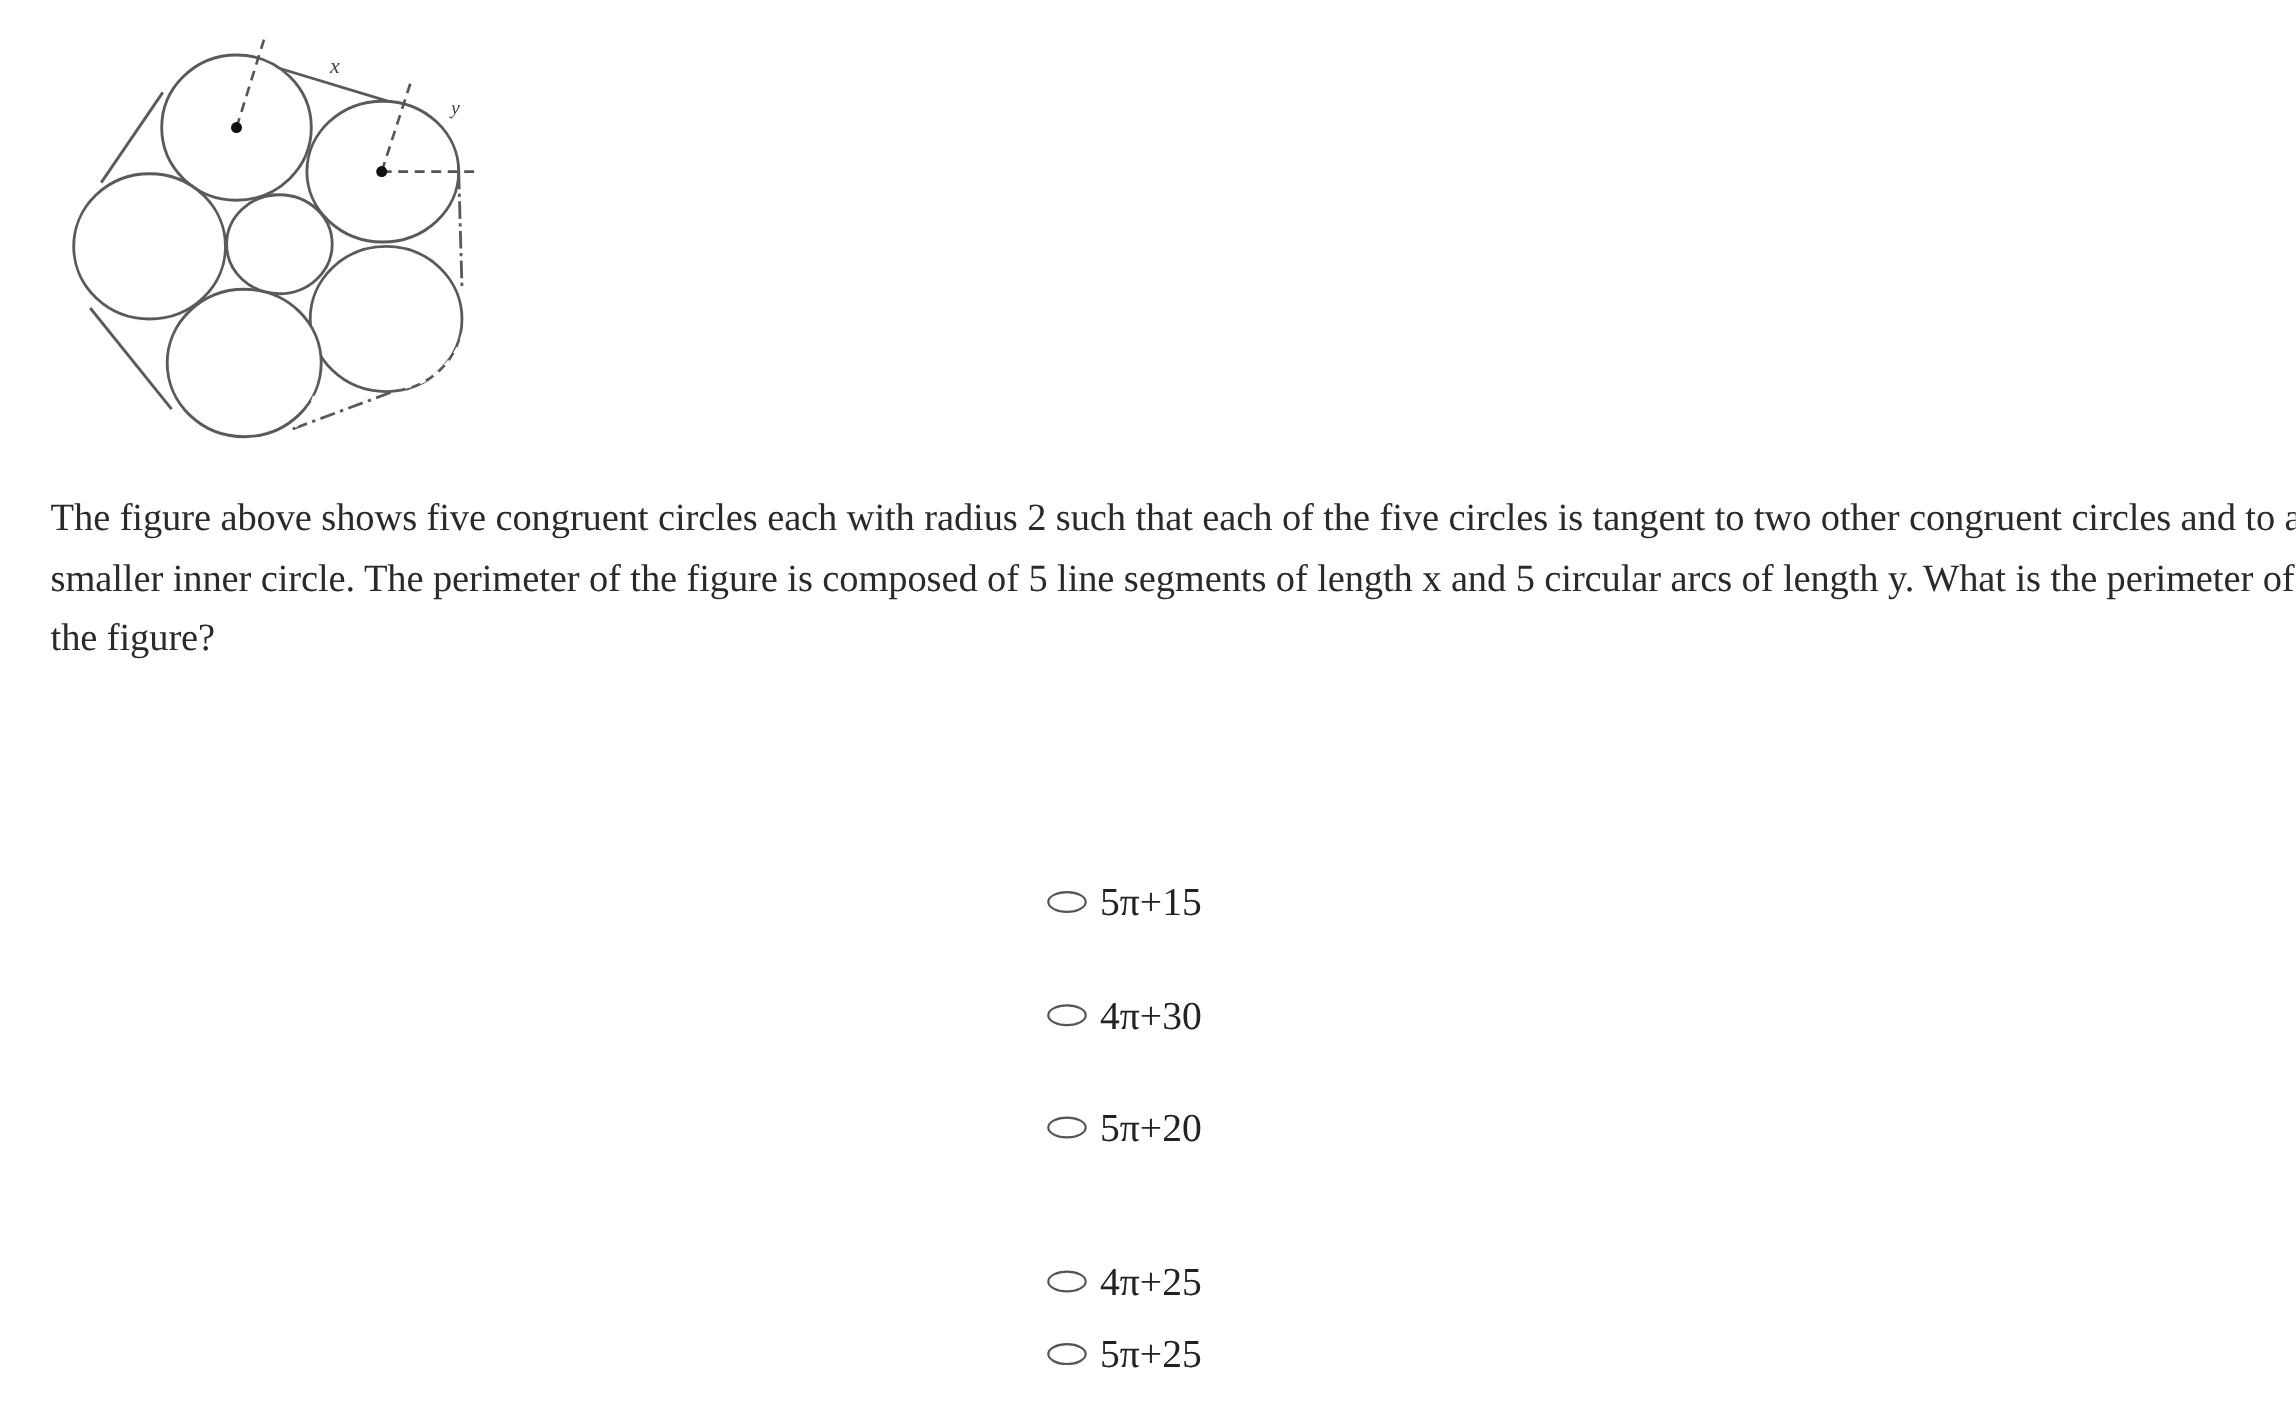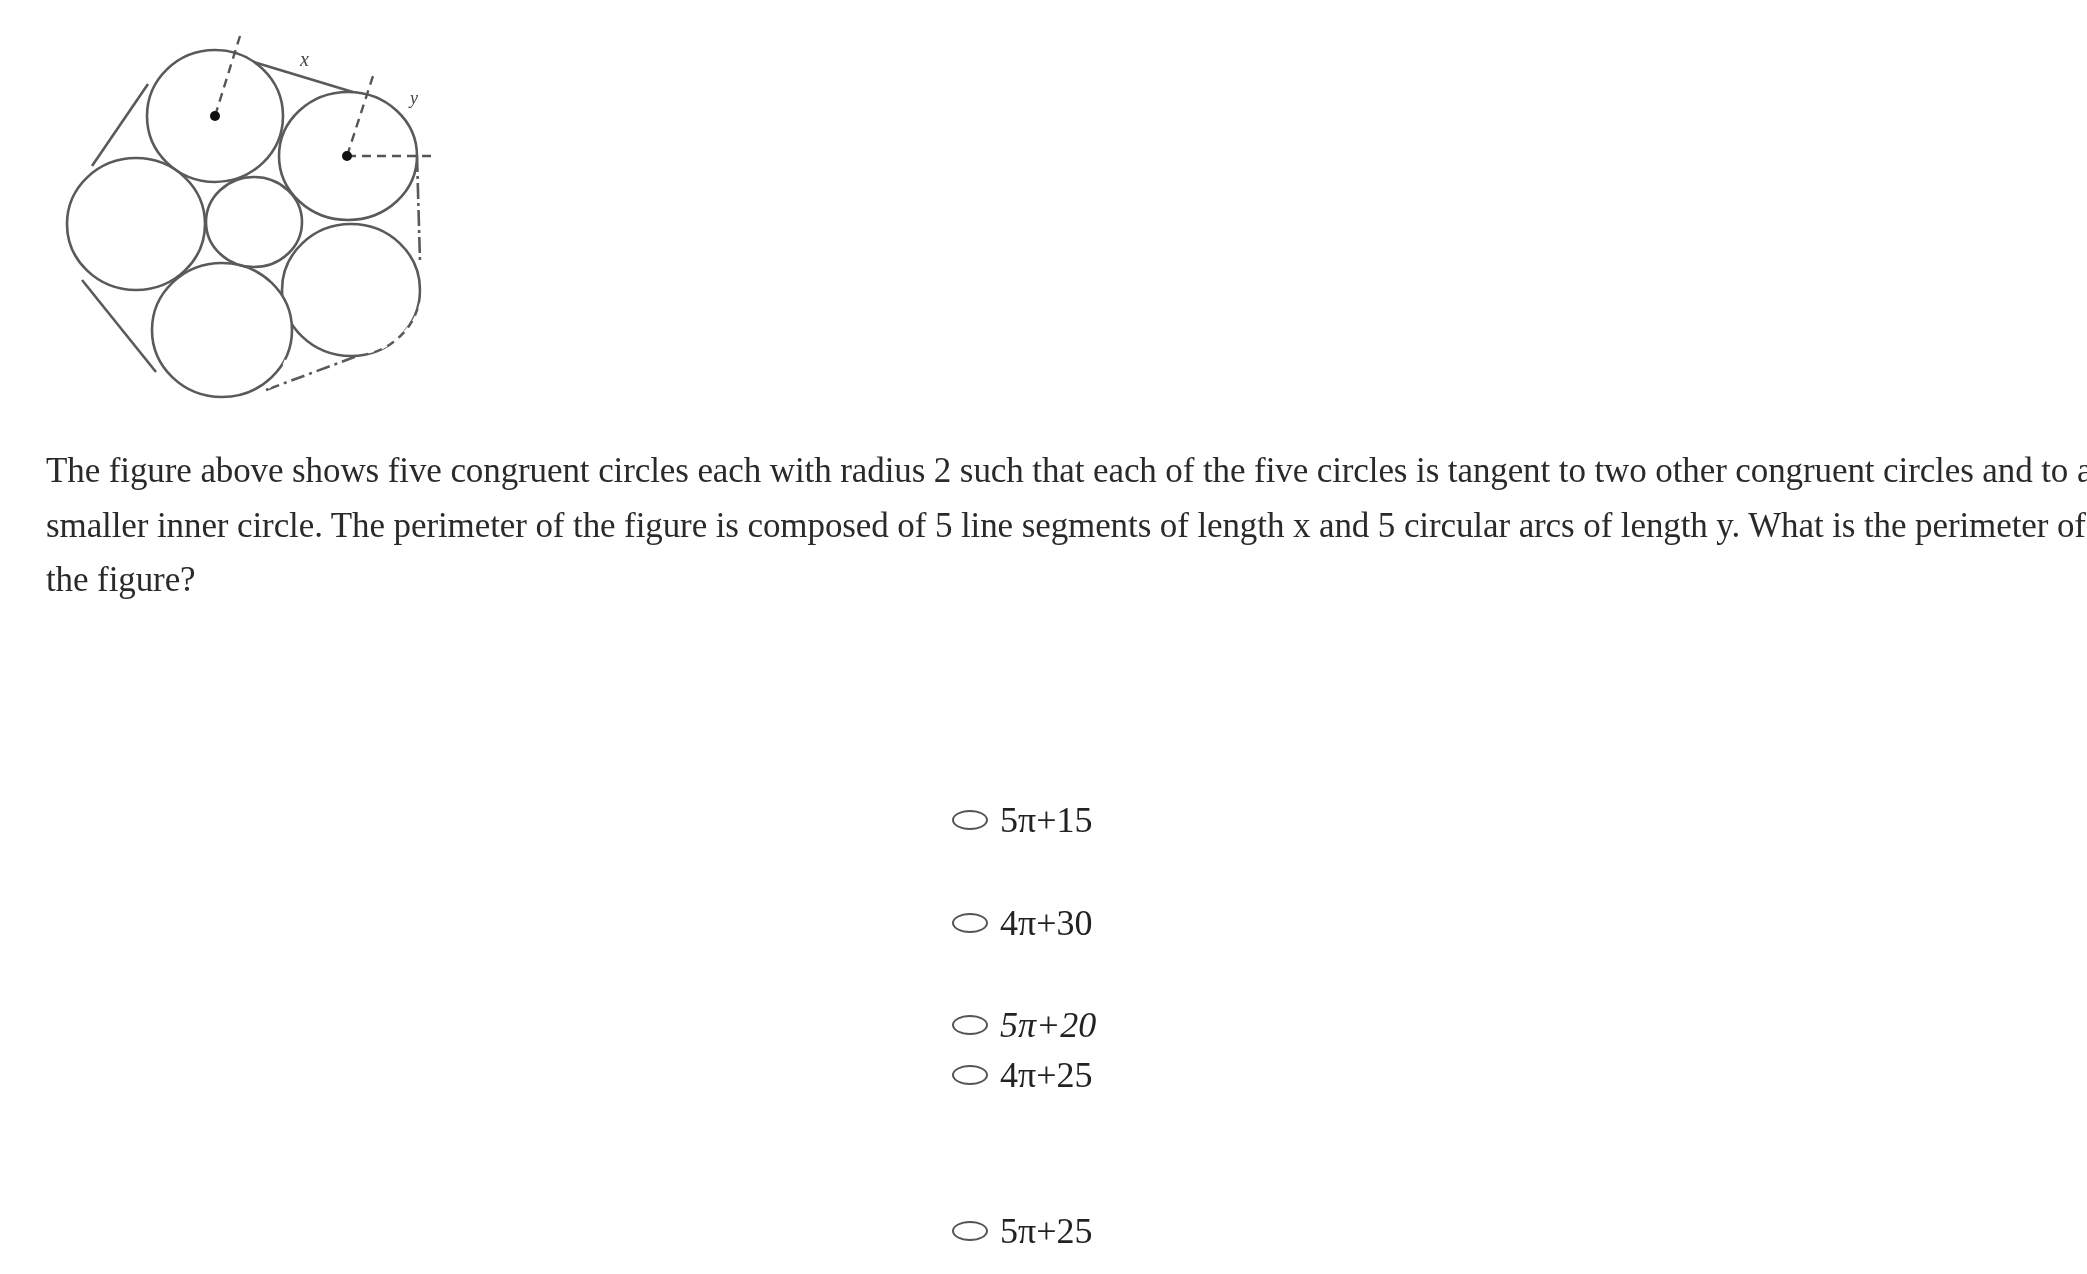--- a/index.html
+++ b/index.html
@@ -56,25 +56,25 @@
 
 <div class="options">
   <label class="option" style="top:795px;">
     <span class="radio"></span>
     <span class="option-label">5π+15</span>
   </label>
   <label class="option" style="top:898px;">
     <span class="radio"></span>
     <span class="option-label">4π+30</span>
   </label>
-  <label class="option" style="top:1000px;font-style:italic;">
+  <label class="option" style="top:1000px;">
     <span class="radio"></span>
     <span class="option-label">5π+20</span>
   </label>
-  <label class="option" style="top:1050px;">
+  <label class="option" style="top:1140px;">
     <span class="radio"></span>
     <span class="option-label">4π+25</span>
   </label>
   <label class="option" style="top:1206px;justify-content:center;">
     <span class="radio"></span>
     <span class="option-label">5π+25</span>
   </label>
 </div>
 
 </body></html>

